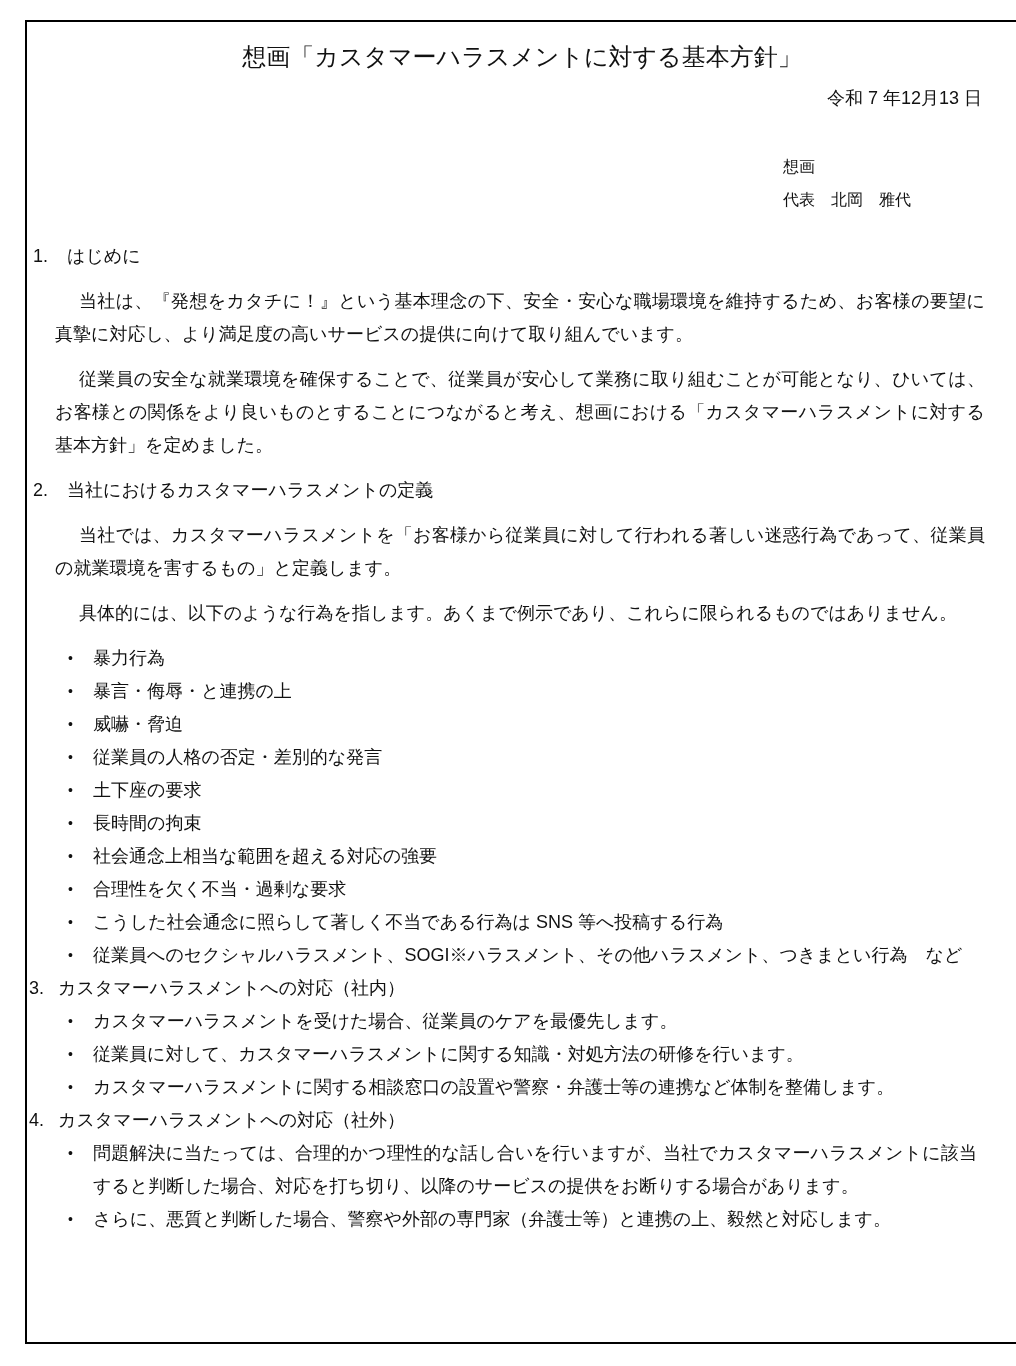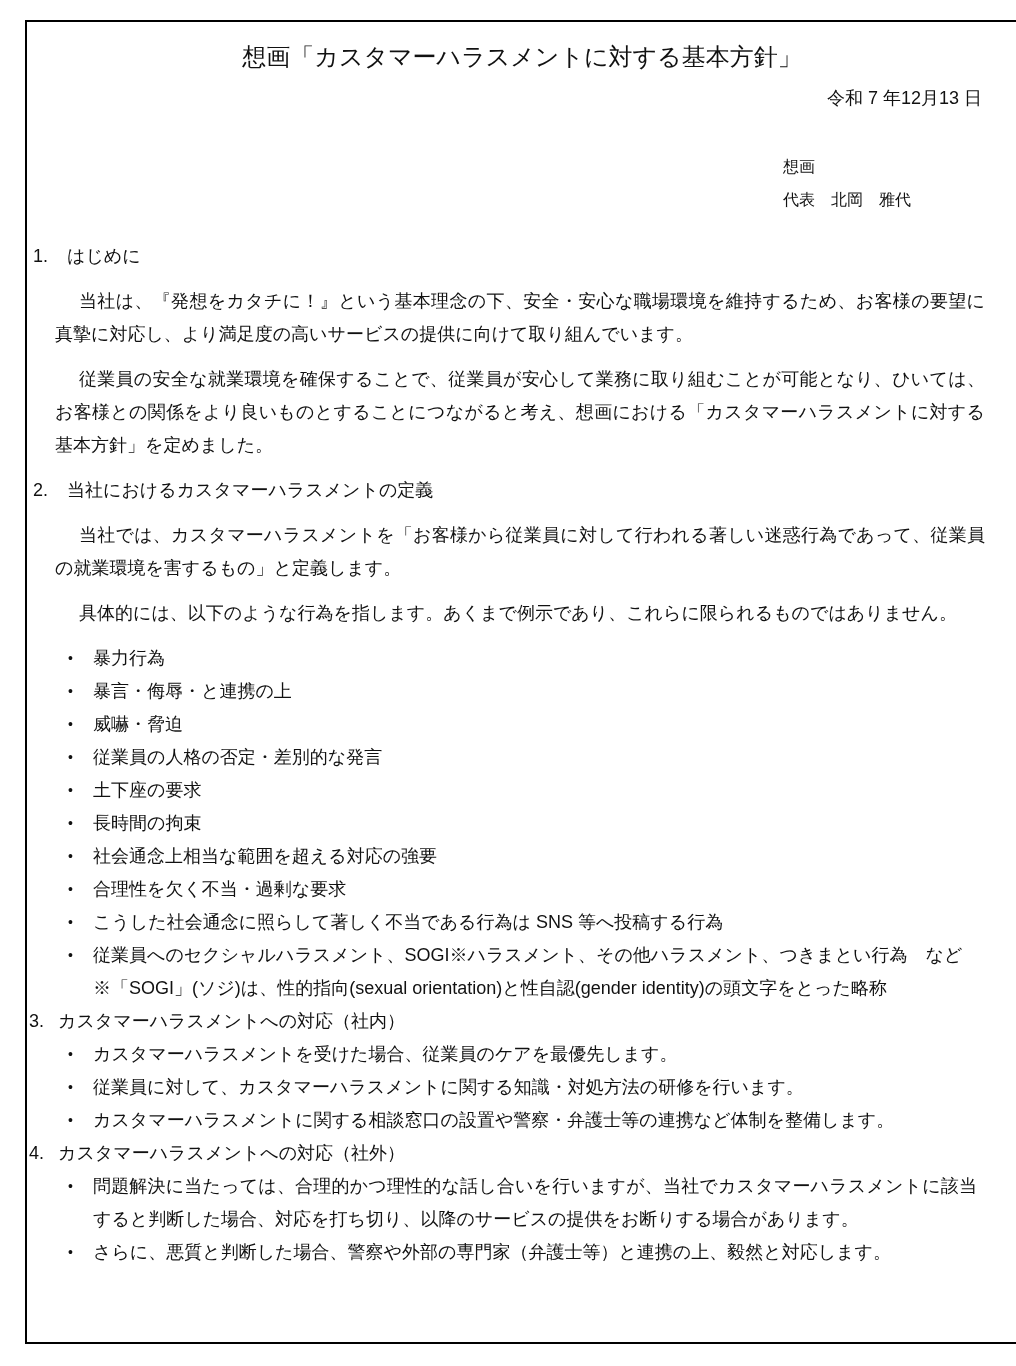--- a/index.html
+++ b/index.html
@@ -146,21 +146,20 @@
         <div class="btext">合理性を欠く不当・過剰な要求</div>
       </div>
       <div class="bullet">
         <span class="bmark">•</span>
         <div class="btext">こうした社会通念に照らして著しく不当である行為は SNS 等へ投稿する行為</div>
       </div>
       <div class="bullet">
         <span class="bmark">•</span>
         <div class="btext">
           <div>従業員へのセクシャルハラスメント、SOGI※ハラスメント、その他ハラスメント、つきまとい行為　など</div>
-          <div>※「SOGI」(ソジ)は、性的指向(sexual orientation)と性自認(gender identity)の頭文字をとった略称</div>
         </div>
       </div>
     </div>
 
     <div>
       <div class="sec-head style-b">
         <span class="num">3.</span>
         <span>カスタマーハラスメントへの対応（社内）</span>
       </div>
       <div class="bullet">

